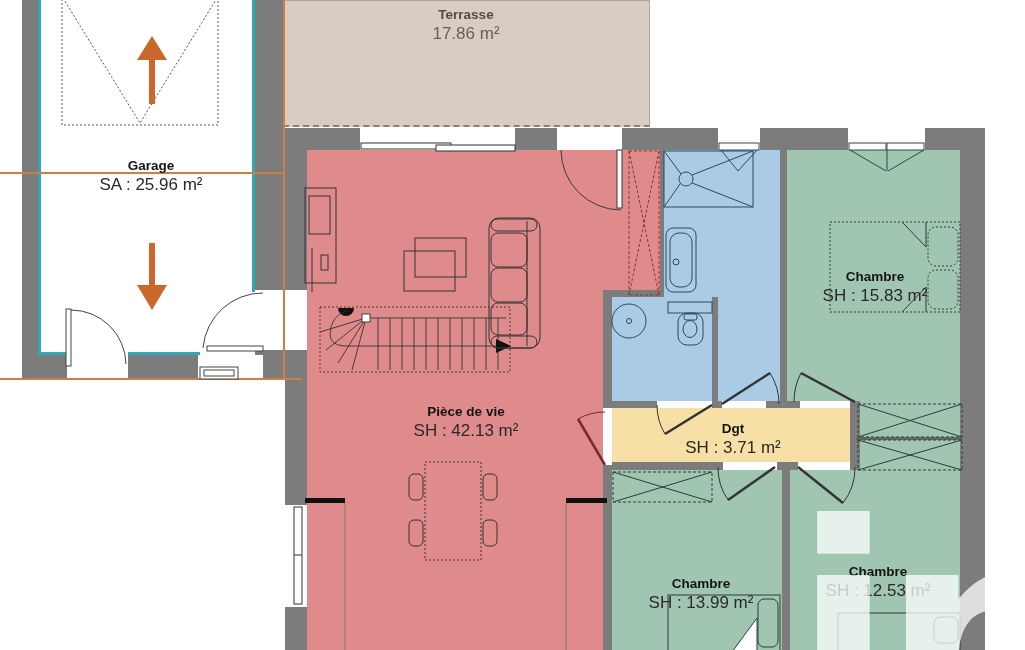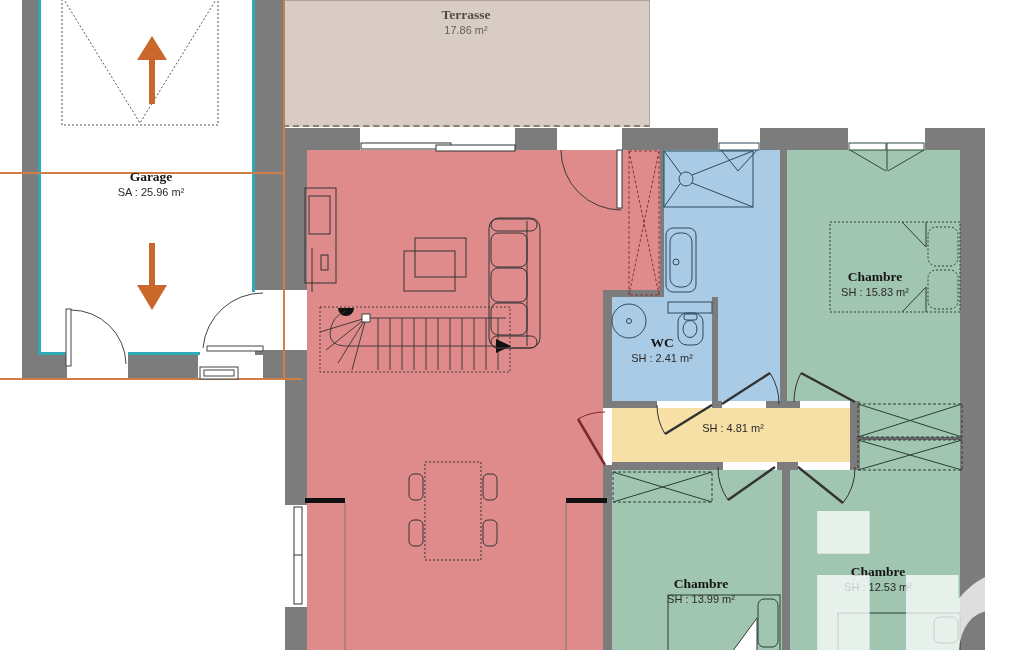--- a/index.html
+++ b/index.html
@@ -9,22 +9,22 @@
   html,body{margin:0;padding:0;background:#fff;}
   .stage{position:relative;width:1025px;height:650px;background:#fff;overflow:hidden;
          font-family:"Liberation Sans",sans-serif;}
   .room{position:absolute;}
   .w{position:absolute;background:var(--wall);}
   .op{position:absolute;background:#fff;}
   .tl{position:absolute;background:var(--teal);}
   .ol{position:absolute;background:var(--oline);}
   .lines{position:absolute;left:0;top:0;z-index:10;}
   .lbl{position:absolute;text-align:center;color:#141414;z-index:20;line-height:1.15;}
-  .lbl .nm{font-weight:bold;font-size:13.5px;font-family:Liberation Serif, serif;}
-  .lbl .ar{font-size:11px;color:#2a2a2a;margin-top:1px;}
+  .lbl .nm{font-weight:bold;font-size:13.5px;}
+  .lbl .ar{font-size:17px;color:#2a2a2a;margin-top:1px;}
   .lbl.terr{color:#564c44;}
   .lbl.terr .ar{color:#6a5f56;}
   .wm{position:absolute;left:792px;top:486px;z-index:30;font-family:"DejaVu Sans",sans-serif;
       font-weight:bold;font-size:300px;line-height:1;letter-spacing:-14px;
       color:rgba(255,255,255,0.75);pointer-events:none;white-space:nowrap;}
   .terrace-box{box-sizing:border-box;border:1px solid rgba(150,128,112,.55);
                border-bottom:2px dashed #8d7f76;}
 </style>
 </head>
 <body>
@@ -266,38 +266,39 @@
         <rect x="758" y="599" width="20" height="48" rx="6"></rect>
         <path d="M 732 652 L 757 618 L 757 652 Z" fill="#fff"></path>
       </g>
       <g stroke="#2c3e35">
         <rect x="838" y="613" width="122" height="39"></rect>
         <rect x="934" y="617" width="24" height="26" rx="6"></rect>
       </g>
     </g>
   </svg>
 
-  <div class="lbl" style="left:51px;top:158px;width:200px;margin-top:11px;">
+  <div class="lbl" style="left:51px;top:158px;width:200px;">
     <div class="nm">Garage</div>
     <div class="ar">SA : 25.96 m²</div>
   </div>
   <div class="lbl terr" style="left:366px;top:7px;width:200px;">
     <div class="nm">Terrasse</div>
     <div class="ar">17.86 m²</div>
   </div>
-  <div class="lbl" style="left:602px;top:335px;width:120px;">
-    <div class="nm">WC</div>
-    <div class="ar">SH : 2.41 m²</div>
+  <div class="lbl" style="left:366px;top:404px;width:200px;">
+    <div class="nm">Pièce de vie</div>
+    <div class="ar">SH : 42.13 m²</div>
   </div>
   <div class="lbl" style="left:775px;top:269px;width:200px;">
     <div class="nm">Chambre</div>
     <div class="ar">SH : 15.83 m²</div>
   </div>
   <div class="lbl" style="left:633px;top:421px;width:200px;">
-    <div class="ar">SH : 4.81 m²</div>
+    <div class="nm">Dgt</div>
+    <div class="ar">SH : 3.71 m²</div>
   </div>
   <div class="lbl" style="left:601px;top:576px;width:200px;">
     <div class="nm">Chambre</div>
     <div class="ar">SH : 13.99 m²</div>
   </div>
   <div class="lbl" style="left:778px;top:564px;width:200px;">
     <div class="nm">Chambre</div>
     <div class="ar">SH : 12.53 m²</div>
   </div>
 

